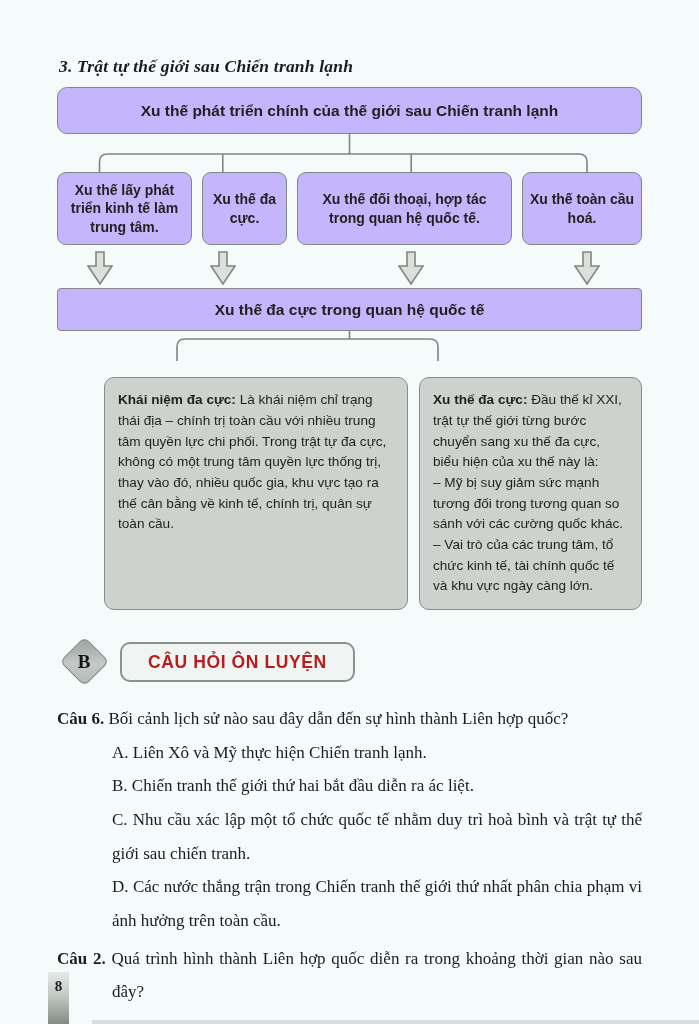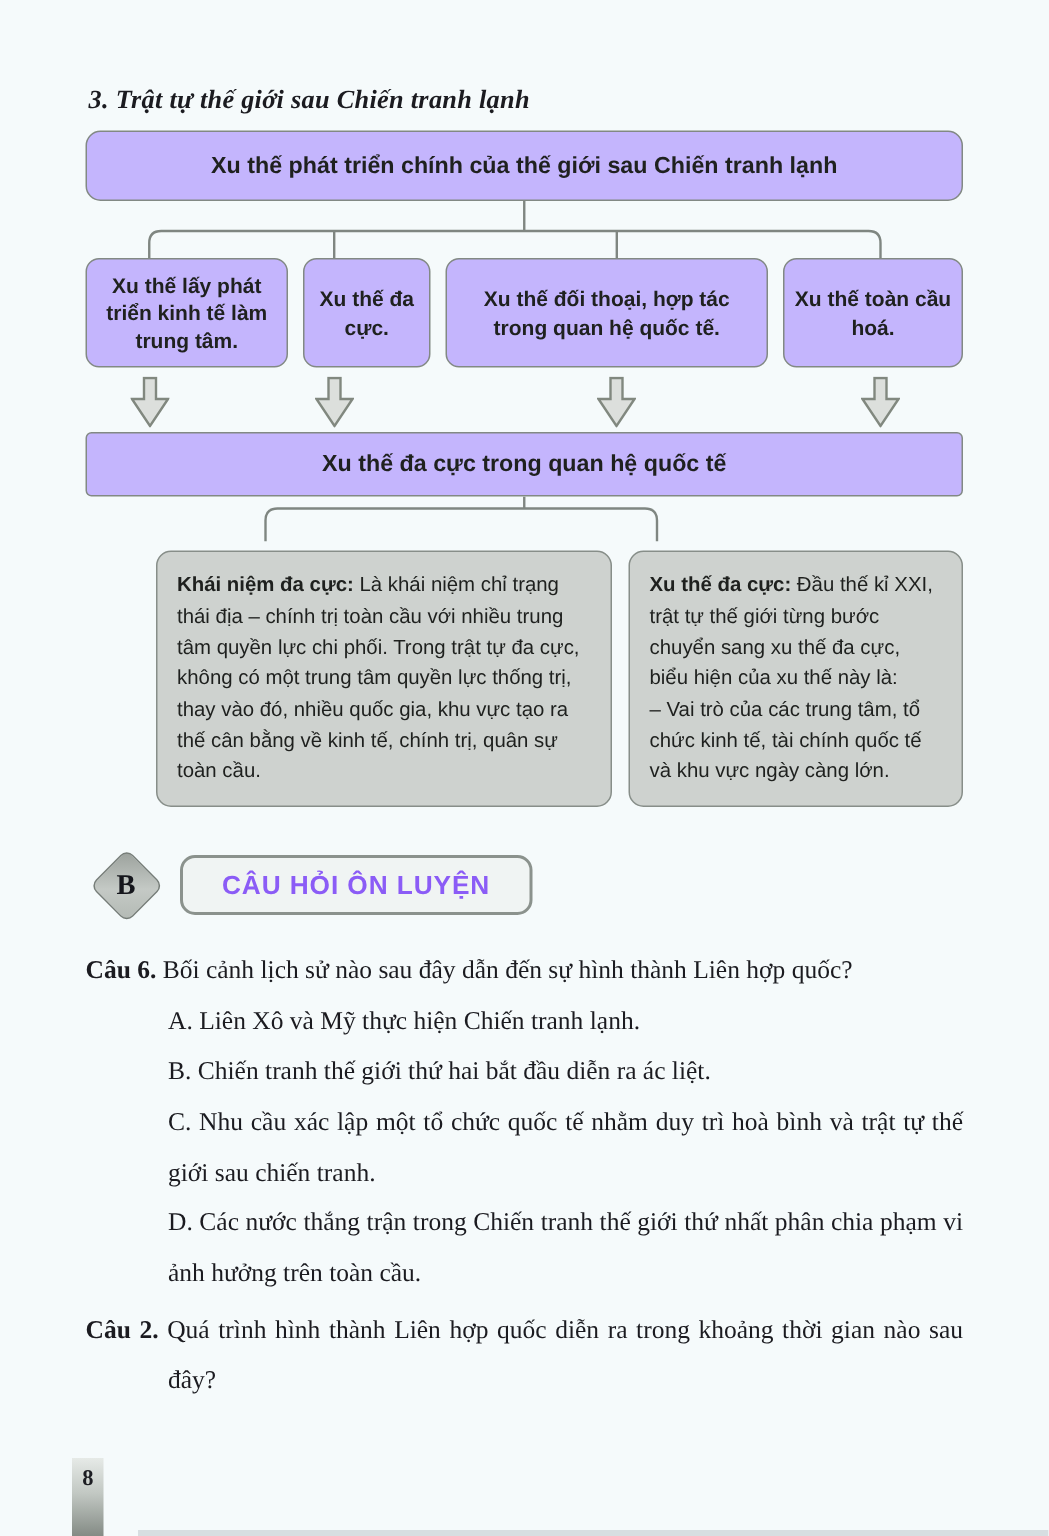--- a/index.html
+++ b/index.html
@@ -45,21 +45,21 @@
   .tb-0{width:85px;}
   .tb-1{width:135px;}
   .tb-2{width:215px;}
   .tb-3{width:120px;}
 
   .arrow-row{display:flex;justify-content:space-between;height:40px;margin:3px 0 0 0;}
   .arrow-cell{display:flex;align-items:center;justify-content:center;}
   .ac-0{width:85px;}.ac-1{width:135px;}.ac-2{width:215px;}.ac-3{width:110px;}
   .block-arrow path{fill:#dcdfdc;stroke:#81887f;stroke-width:1.6px;}
 
-  .detail-row{display:flex;gap:11px;align-items:stretch;margin-top:6px;padding-left:47px;}
+  .detail-row{display:flex;gap:11px;align-items:stretch;margin-top:16px;padding-left:47px;}
   .detail-box{
     background:#ced2cf;
     border:1.6px solid #878e89;
     border-radius:10px;
     font-family:"Liberation Sans", sans-serif;
     font-size:13.6px;line-height:1.52;color:#1e201e;
     padding:12px 13px;box-sizing:border-box;
     text-align:left;
   }
   .detail-left{width:304px;}
@@ -82,21 +82,21 @@
   .diamond span{
     transform:rotate(-45deg);
     font-family:"Liberation Serif", serif;
     font-weight:bold;font-size:19px;color:#15161c;
   }
   .section-title-box{
     background:#f0f4f3;
     border:2px solid #8b928d;
     border-radius:10px;
     font-family:"Liberation Sans", sans-serif;
-    font-weight:bold;font-size:17.5px;color:#8b5cf6;
+    font-weight:bold;font-size:17.5px;color:#b91c1c;
     letter-spacing:.6px;
     padding:8px 26px 7px 26px;
   }
 
   
   .questions{margin-top:14px;font-size:17px;line-height:1.98;}
   .qline{
     margin:4px 0 0 0;
     padding-left:55px;text-indent:-55px;
     text-align:justify;
@@ -180,20 +180,21 @@
     <div class="detail-row">
       <div class="detail-box detail-left">
         <p>
           <span class="lead">Khái niệm đa cực:</span><span> Là khái niệm chỉ trạng thái địa – chính trị toàn cầu với nhiều trung tâm quyền lực chi phối. Trong trật tự đa cực, không có một trung tâm quyền lực thống trị, thay vào đó, nhiều quốc gia, khu vực tạo ra thế cân bằng về kinh tế, chính trị, quân sự toàn cầu.</span>
         </p>
       </div>
       <div class="detail-box detail-right">
         <p>
           <span class="lead">Xu thế đa cực:</span><span> Đầu thế kỉ XXI, trật tự thế giới từng bước chuyển sang xu thế đa cực, biểu hiện của xu thế này là:</span>
         </p>
+        <p>– Mỹ bị suy giảm sức mạnh tương đối trong tương quan so sánh với các cường quốc khác.</p>
         <p>– Vai trò của các trung tâm, tổ chức kinh tế, tài chính quốc tế và khu vực ngày càng lớn.</p>
       </div>
     </div>
   </div>
 
   <div class="section-b">
     <div class="diamond">
       <span>B</span>
     </div>
     <div class="section-title-box">CÂU HỎI ÔN LUYỆN</div>

